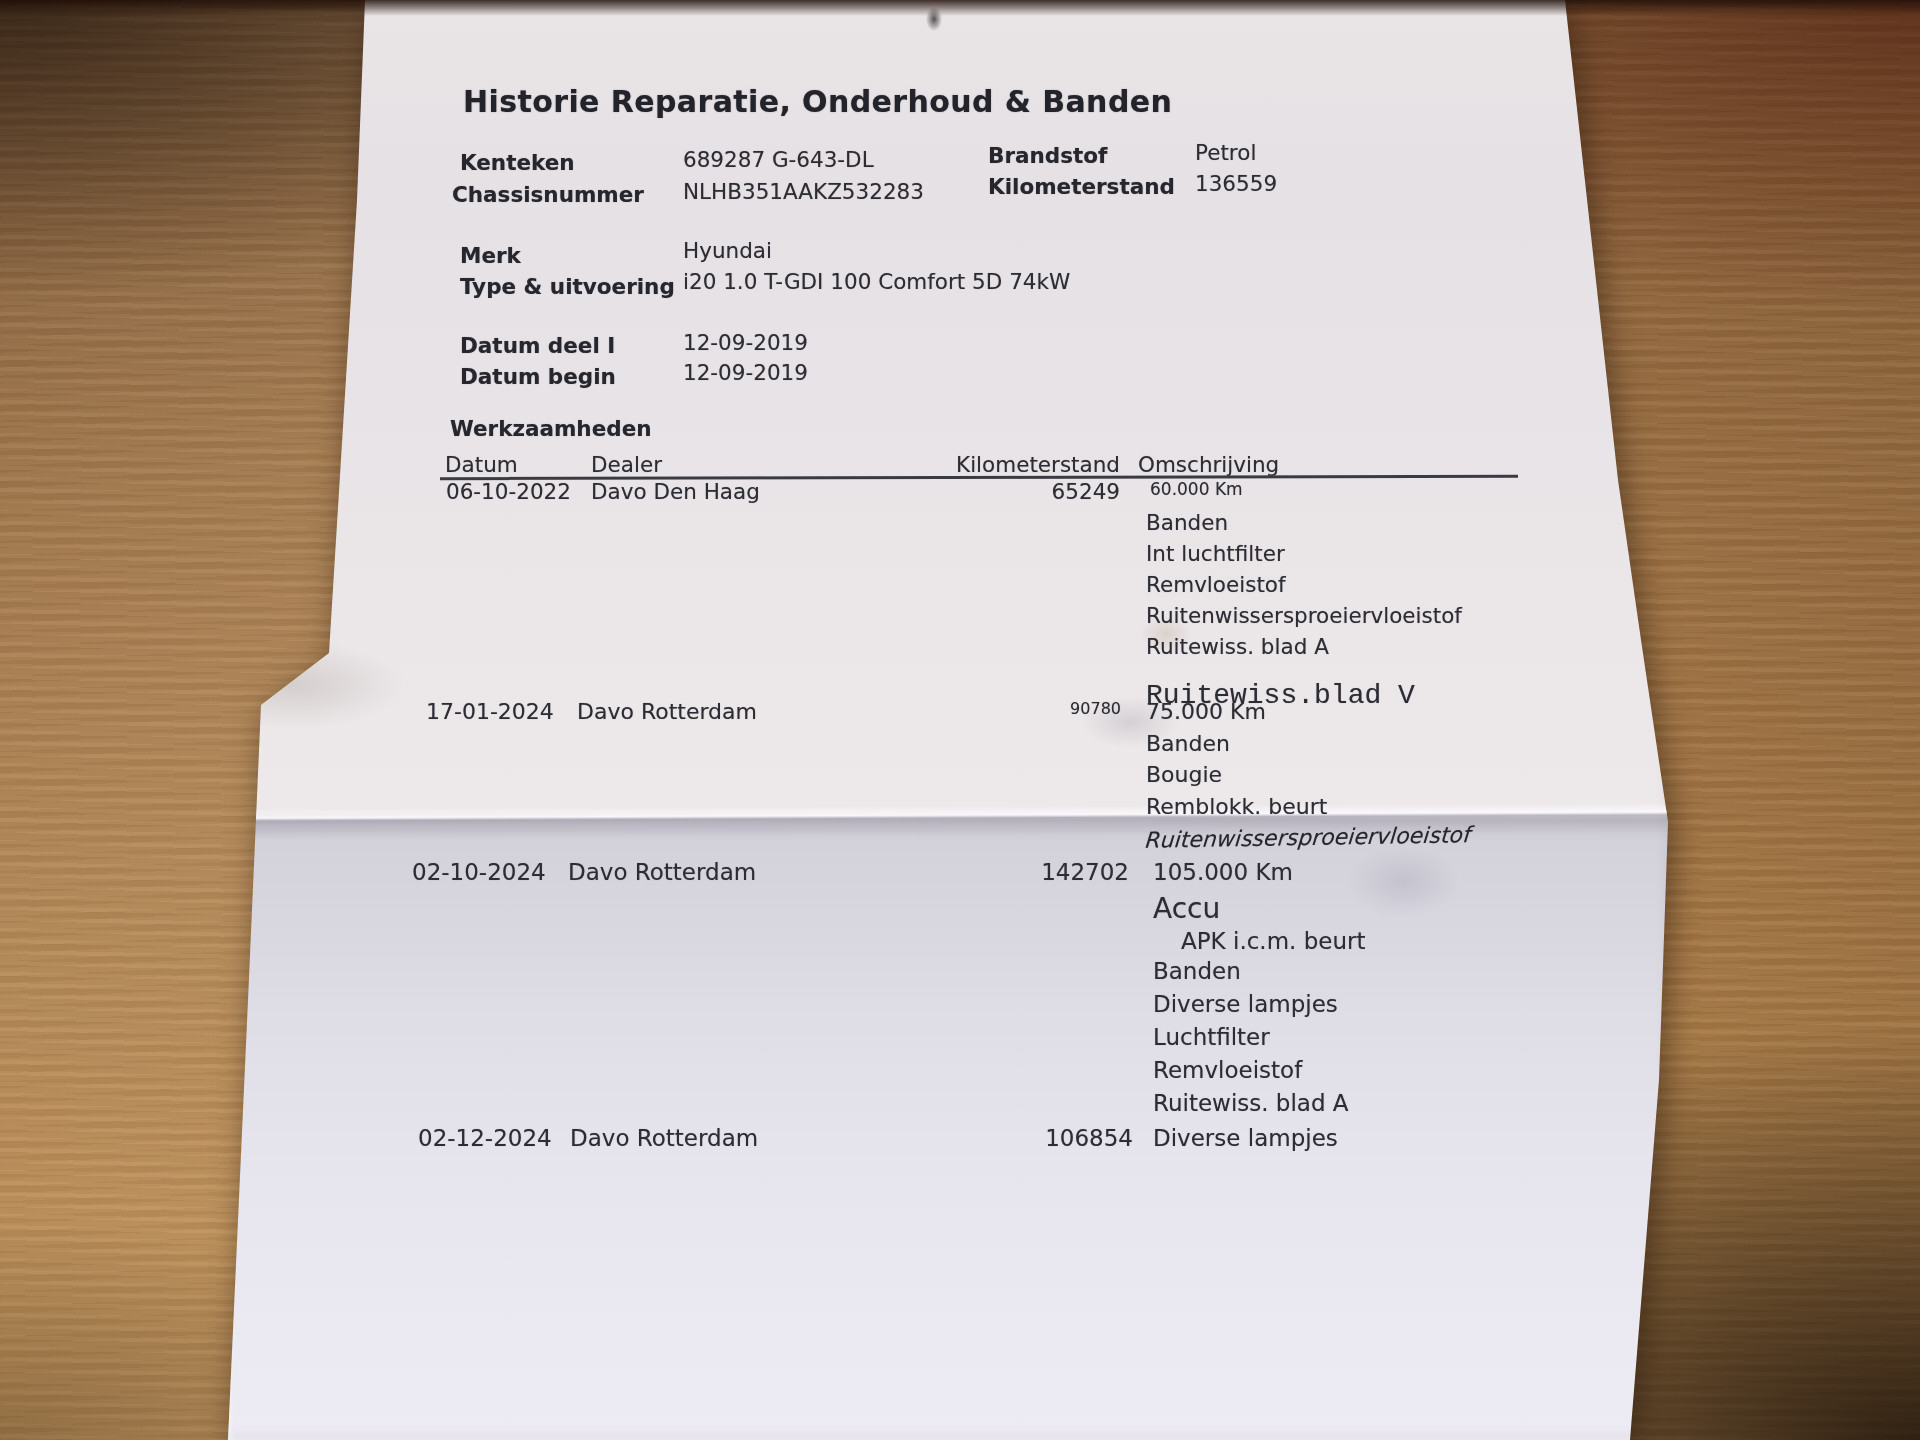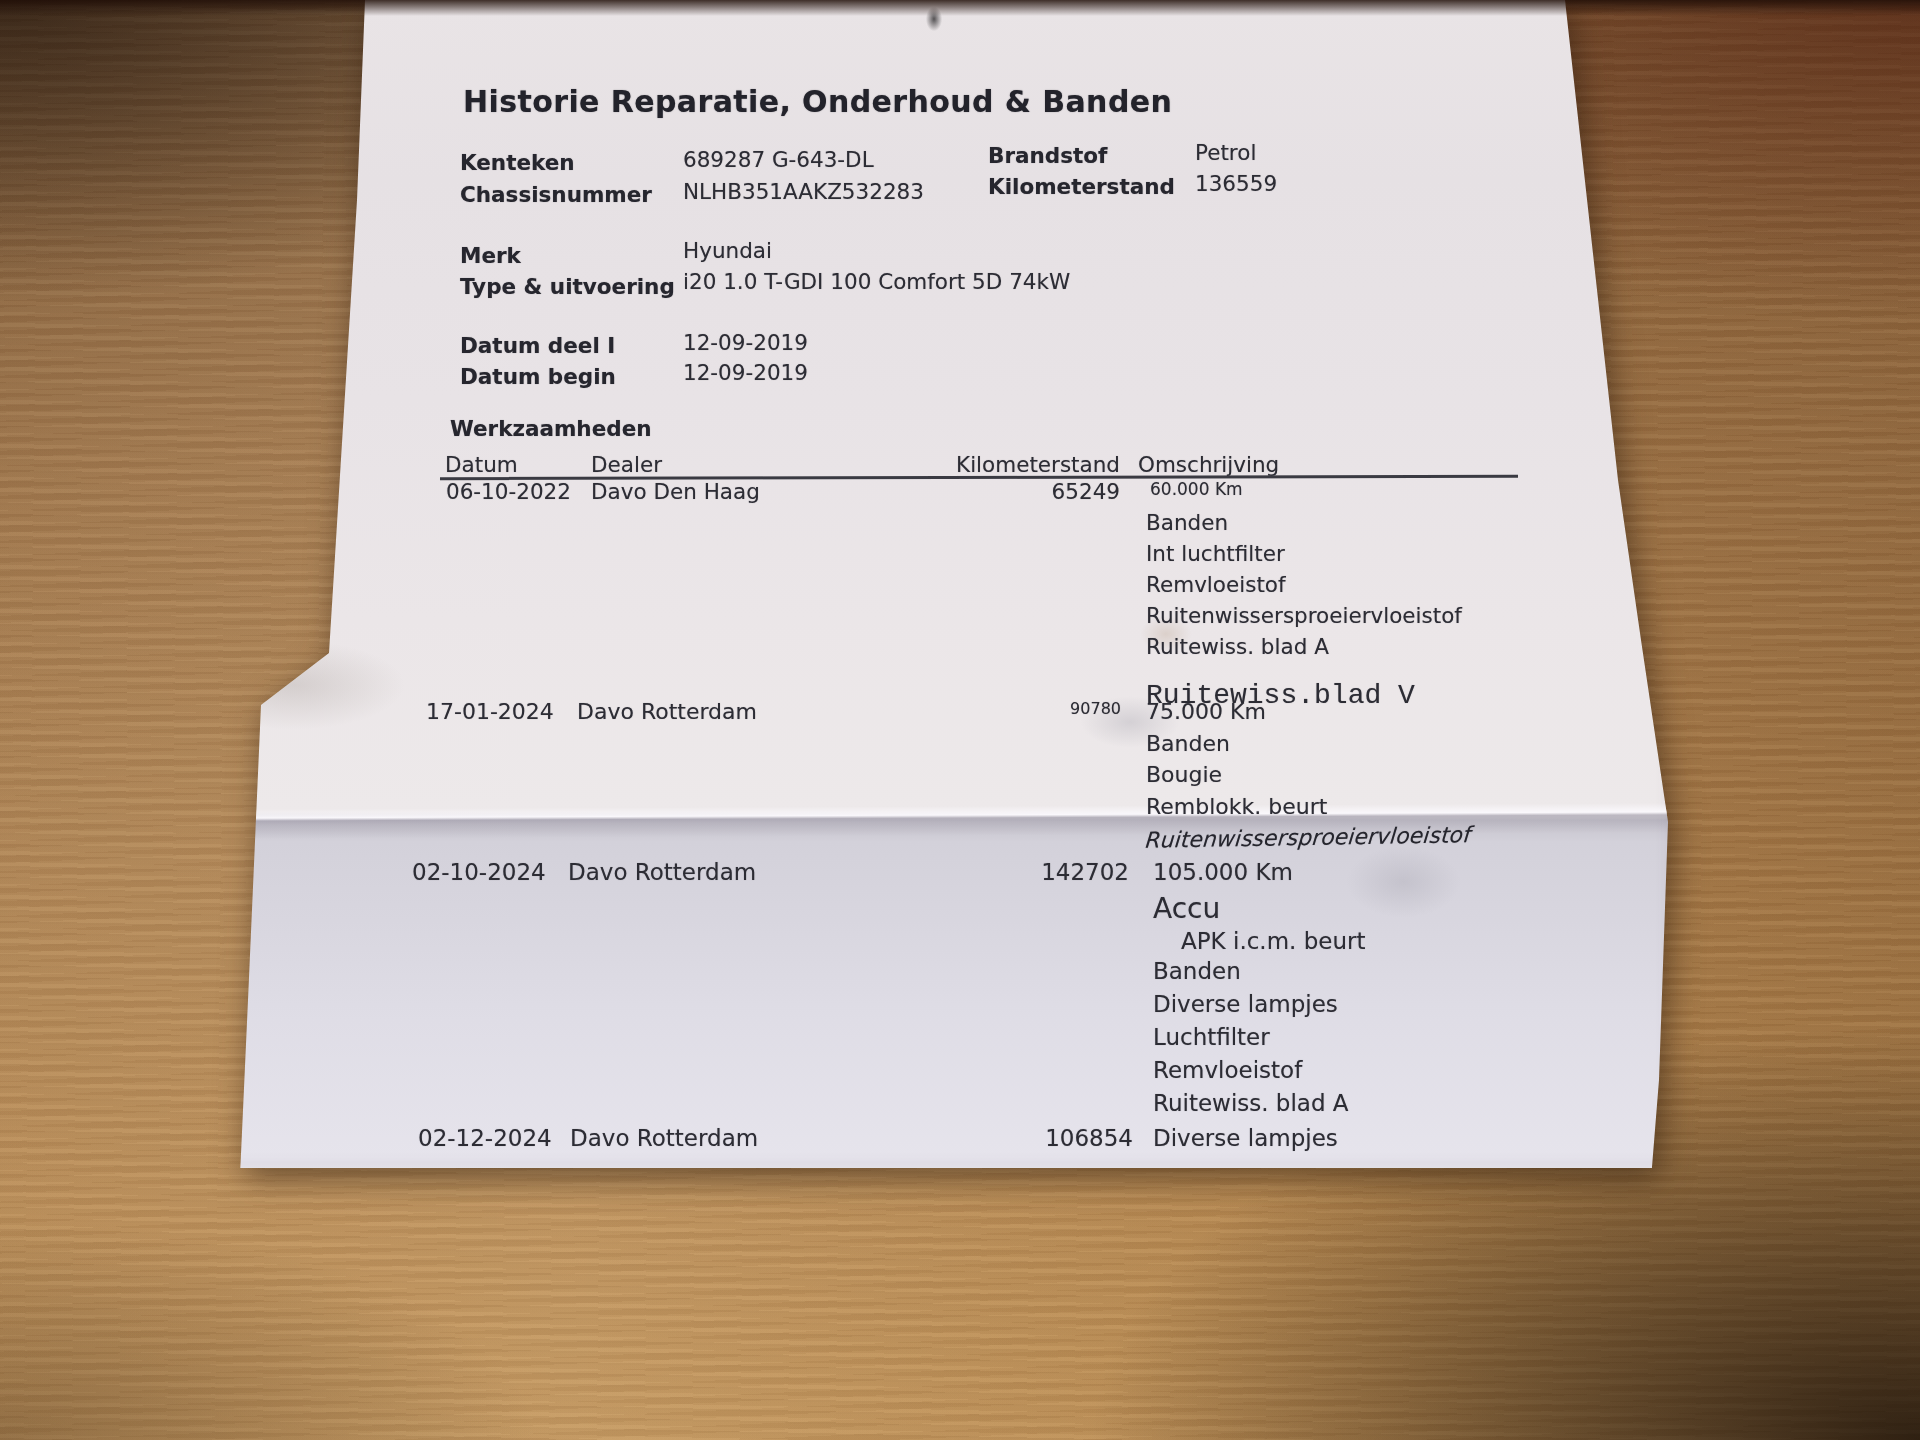--- a/index.html
+++ b/index.html
@@ -12,21 +12,21 @@
       radial-gradient(60% 40% at 100% 100%, rgba(16,9,4,.78), transparent 72%),
       radial-gradient(40% 22% at 0% 100%, rgba(40,24,10,.30), transparent 70%),
       repeating-linear-gradient(1.2deg, rgba(62,36,16,.05) 0 2px, rgba(255,228,188,.045) 2px 6px, rgba(62,36,16,.035) 6px 11px),
       repeating-linear-gradient(-2.5deg, rgba(80,48,22,.04) 0 7px, rgba(255,235,200,.03) 7px 15px),
       linear-gradient(90deg, rgba(255,222,172,.12) 0%, rgba(255,226,182,.16) 30%, rgba(120,70,30,.08) 72%, rgba(75,42,18,.24) 100%),
       linear-gradient(168deg, #5f4026 0%, #7d5734 12%, #966c42 28%, #a87c4c 48%, #b3854f 68%, #bb8d53 85%, #c09257 100%);
   }
   .top-vignette{position:absolute;left:0;top:0;width:100%;height:16px;z-index:40;pointer-events:none;
     background:linear-gradient(180deg, rgba(32,14,7,.85), rgba(32,14,7,0));}
 
-  .paper-wrap{position:absolute;left:228px;top:0;width:1452px;height:1168px;
+  .paper-wrap{position:absolute;left:228px;top:0;width:1452px;height:1440px;
     filter:drop-shadow(5px 10px 16px rgba(38,22,10,.55));}
   .paper{position:absolute;inset:0;
     clip-path:polygon(137px 0px,1337px 0px,1390px 480px,1413px 640px,1440px 822px,1431px 1080px,1402px 1440px,0px 1440px,20px 1000px,33px 705px,101px 653px,129px 200px);
     background:linear-gradient(180deg,
       #e9e4e6 0px,#e6e1e4 180px,#e8e3e6 400px,#ebe6e8 620px,#ede9ea 812px,
       #c6c3cc 820px,#d3d1da 842px,#d8d6df 920px,#dfdde6 1020px,#e6e4ec 1160px,#eae8f0 1300px,#edebf3 1440px);
     box-shadow:inset 3px 0 6px rgba(255,255,255,.5), inset -9px 0 16px rgba(100,85,100,.16), inset 0 3px 6px rgba(255,255,255,.4);}
   .crease{position:absolute;left:0;top:806px;width:100%;height:30px;z-index:4;transform:rotate(-.25deg);
     background:linear-gradient(180deg, rgba(255,255,255,0) 0px, rgba(251,249,253,.95) 9px, rgba(138,133,150,.40) 12px, rgba(120,115,132,.20) 16px, rgba(120,115,132,0) 30px);}
   .fold-shade{position:absolute;left:18px;top:640px;width:160px;height:90px;z-index:3;
@@ -61,21 +61,21 @@
     <div class="mark smudge-a"></div>
     <div class="mark smudge-b"></div>
     <div class="mark smudge-c"></div>
     <div class="crease"></div>
 
     <div class="content">
       <div class="title" style="left:235px;top:84px">Historie Reparatie, Onderhoud &amp; Banden</div>
 
       <span class="lbl" style="left:232px;top:150px">Kenteken</span>
       <span class="val" style="left:455px;top:147px">689287 G-643-DL</span>
-      <span class="lbl" style="left:232px;top:182px">Chassisnummer</span>
+      <span class="lbl" style="left:224px;top:182px">Chassisnummer</span>
       <span class="val" style="left:455px;top:179px">NLHB351AAKZ532283</span>
 
       <span class="lbl" style="left:760px;top:143px">Brandstof</span>
       <span class="val" style="left:967px;top:140px">Petrol</span>
       <span class="lbl" style="left:760px;top:174px">Kilometerstand</span>
       <span class="val" style="left:967px;top:171px">136559</span>
 
       <span class="lbl" style="left:232px;top:243px">Merk</span>
       <span class="val" style="left:455px;top:238px">Hyundai</span>
       <span class="lbl" style="left:232px;top:274px">Type &amp; uitvoering</span>

